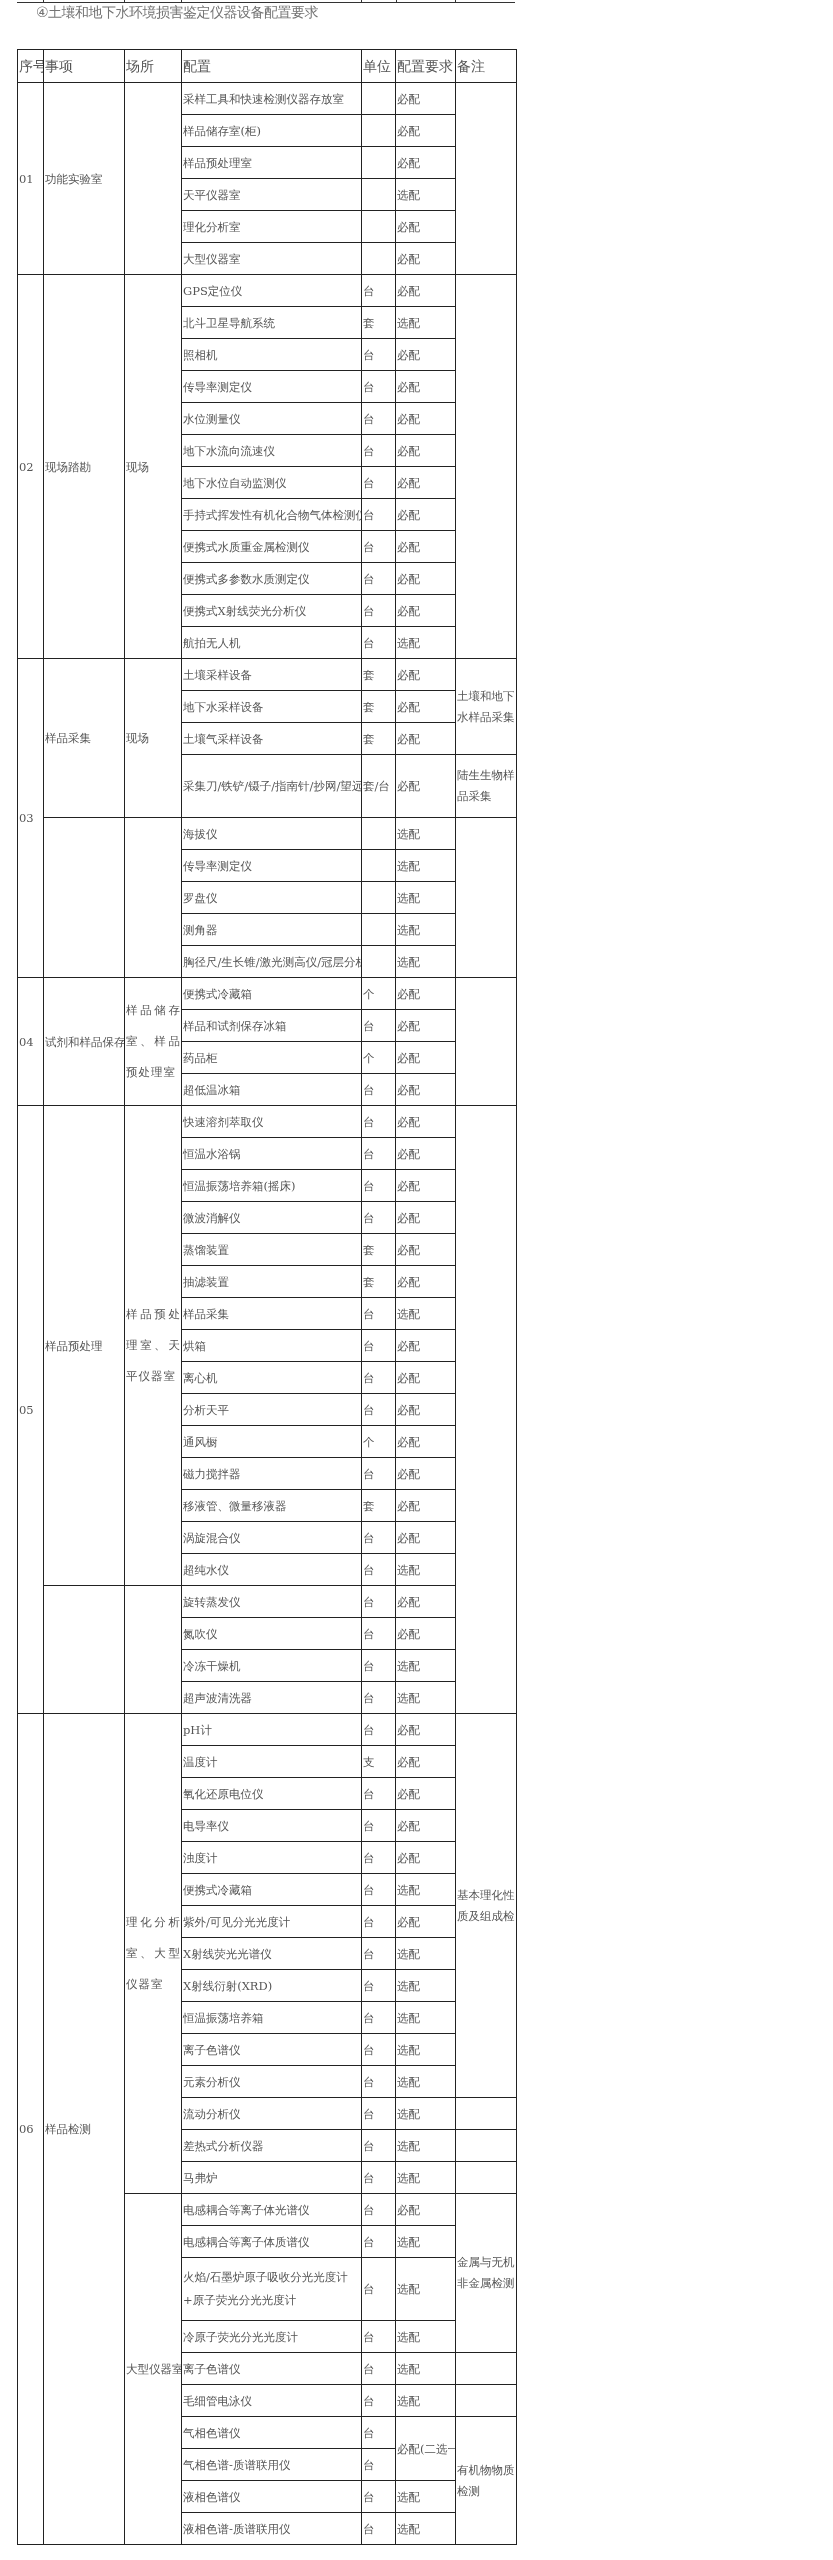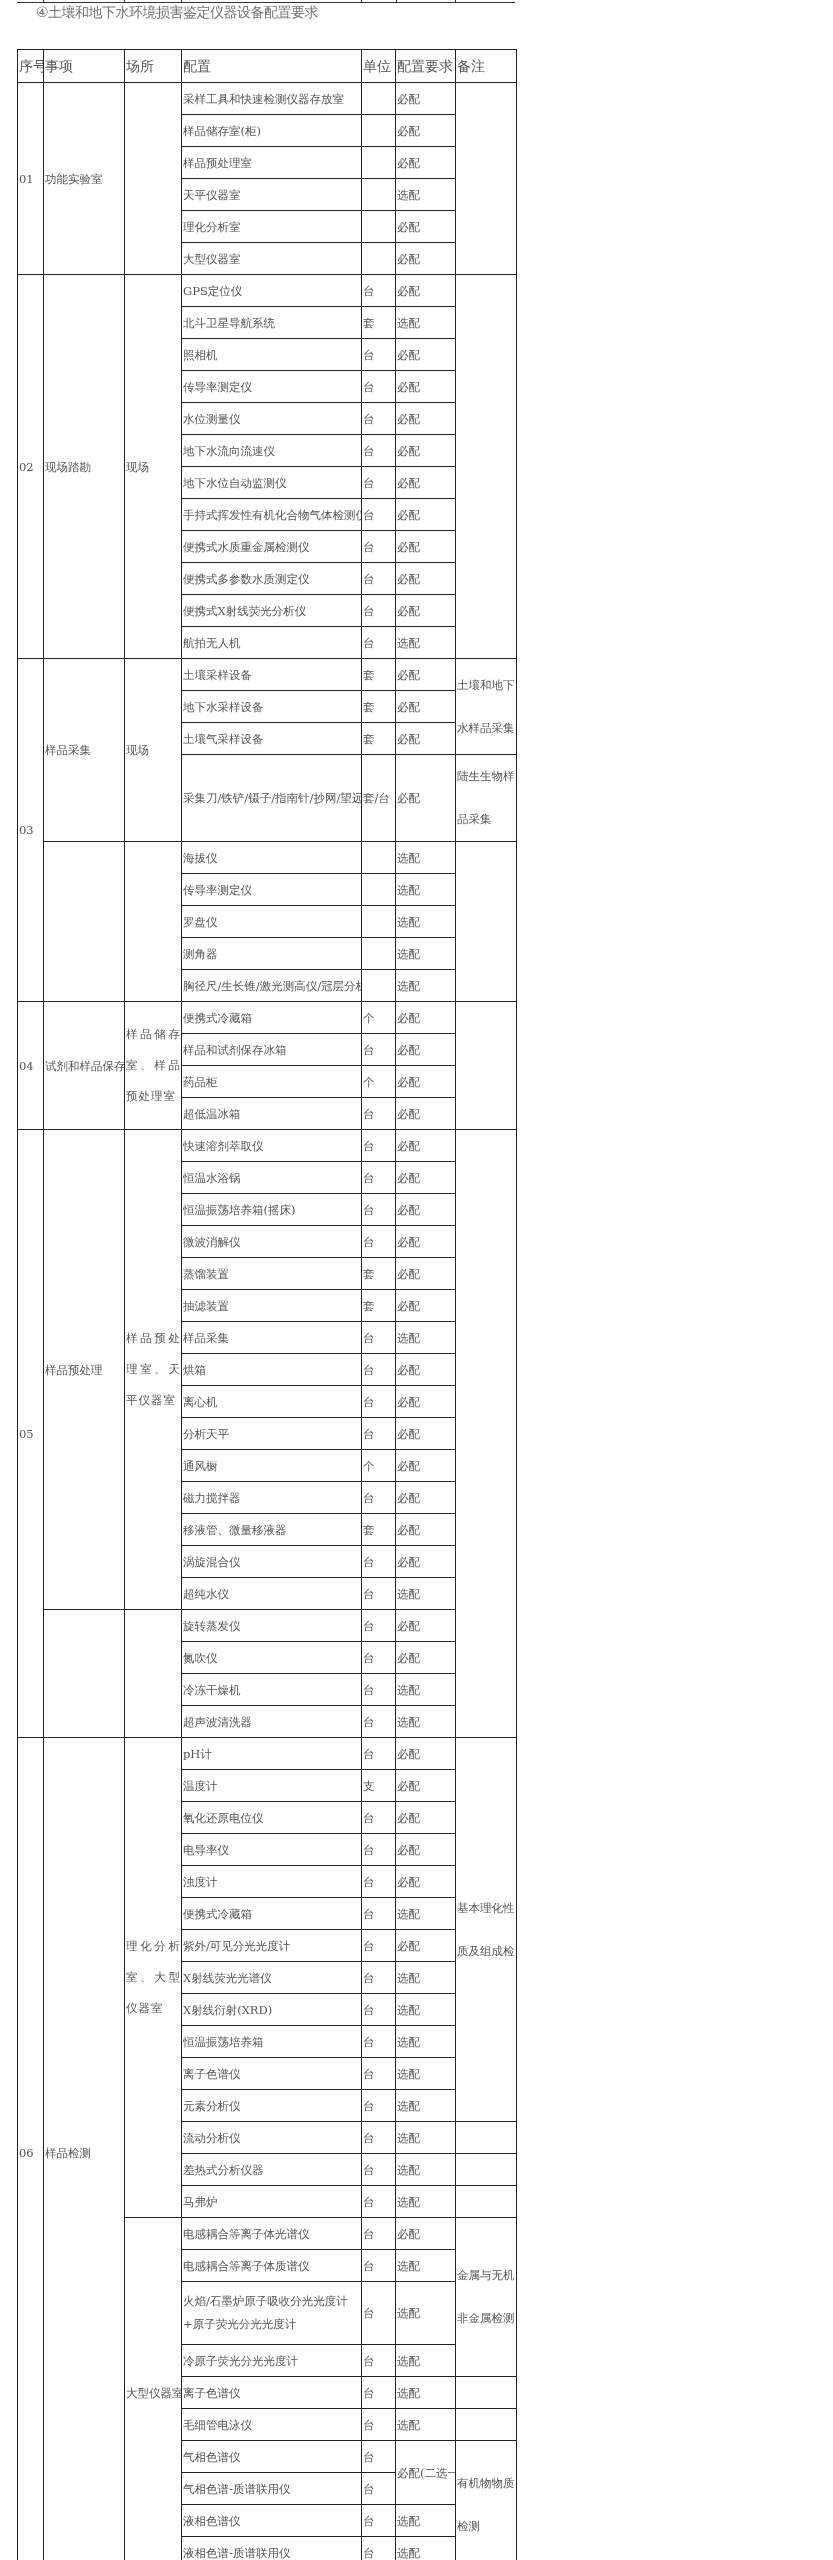--- a/index.html
+++ b/index.html
@@ -10,21 +10,21 @@
   .title{position:absolute;left:36px;top:4px;font-family:"DejaVu Sans","Liberation Sans",sans-serif;
          font-size:14px;color:#737373;letter-spacing:-0.5px;}
   table{position:absolute;left:17px;top:49px;border-collapse:collapse;table-layout:fixed;width:499px;}
   td{border:1px solid #222;font-size:11.5px;line-height:14px;padding:0 0 0 1px;vertical-align:middle;
      color:#555;overflow:hidden;white-space:nowrap;}
   tr{height:32px;}
   tr.hdr{height:33px;}
   tr.hdr td{font-size:14px;}
   tr.tall{height:63px;}
   td.spaced{white-space:normal;line-height:31px;text-align:justify;text-align-last:left;letter-spacing:1px;font-family:Liberation Mono, monospace;}
-  td.note{white-space:normal;line-height:43px;}
+  td.note{white-space:normal;line-height:21px;}
   .cfg2{line-height:23px;white-space:normal;}
 </style>
 </head>
 <body>
 
 <div class="top-line"></div>
 <div class="top-stubs" style="left:43px"></div>
 <div class="top-stubs" style="left:124px"></div>
 <div class="top-stubs" style="left:181px"></div>
 <div class="top-stubs" style="left:361px"></div>

